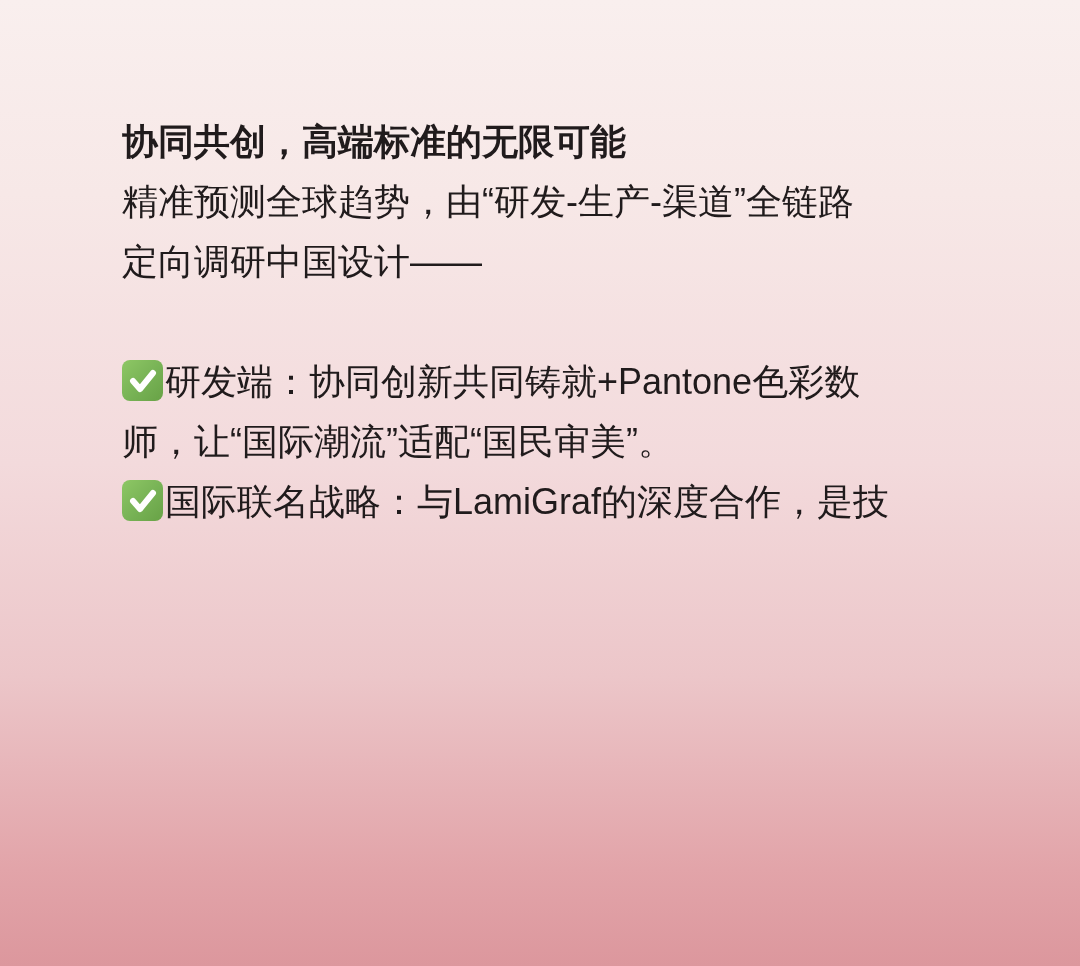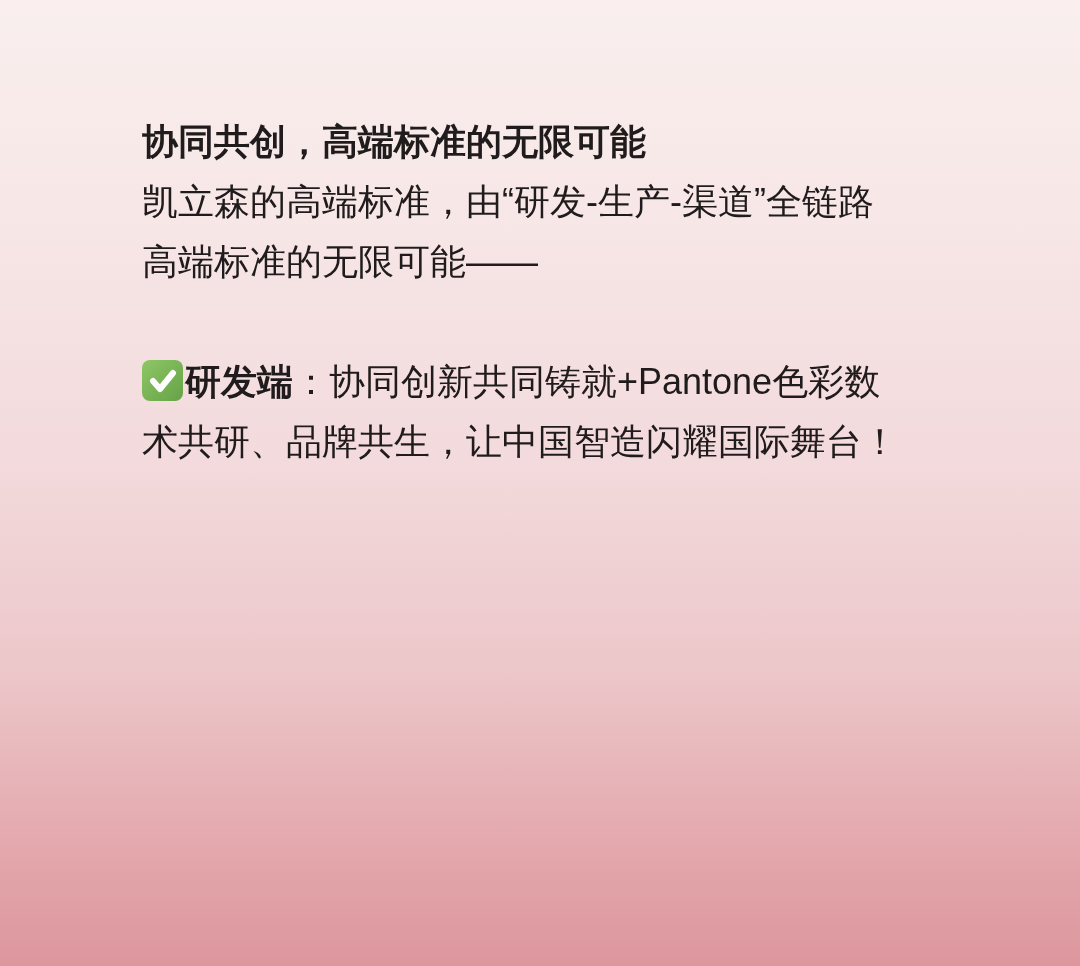--- a/index.html
+++ b/index.html
@@ -24,30 +24,29 @@
     left: 122px;
     top: 112px;
     width: 920px;
     color: #201b1c;
     font-size: 36px;
     line-height: 60px;
     font-weight: 500;
   }
   .line {
     white-space: nowrap;
-    margin-left: 20px;
   }
   .heading {
     font-weight: 700;
   }
   .spacer {
     height: 60px;
   }
   .label {
-    font-weight: 700;
+    font-weight: 400;
     text-align: right;
   }
   .check {
     display: inline-block;
     width: 41px;
     height: 41px;
     border-radius: 8px;
     background: linear-gradient(135deg, #8ec765 0%, #77b255 55%, #68a246 100%);
     vertical-align: -7px;
     margin-right: 2px;
@@ -61,27 +60,32 @@
     height: 100%;
   }
 </style>
 </head>
 <body>
 
 <div class="content">
 
   <div class="line heading">协同共创，高端标准的无限可能</div>
 
-  <div class="line">凯立森的高端标准，由“研发-生产-渠道”全链路</div>
-  <div class="line">高端标准的无限可能——</div>
+  <div class="line">精准预测全球趋势，由“研发-生产-渠道”全链路</div>
+  <div class="line">定向调研中国设计——</div>
 
   <div class="spacer"></div>
 
   <div class="line">
     <span class="check"><svg viewBox="0 0 41 41">
           <path d="M11 21 l7 8 l13 -16" stroke="#ffffff" stroke-width="6" fill="none" stroke-linecap="round" stroke-linejoin="round"></path>
         </svg></span><span class="label">研发端</span><span>：协同创新共同铸就+Pantone色彩数</span>
   </div>
+  <div class="line">师，让“国际潮流”适配“国民审美”。</div>
 
 
-  <div class="line">术共研、品牌共生，让中国智造闪耀国际舞台！</div>
+  <div class="line">
+    <span class="check"><svg viewBox="0 0 41 41">
+          <path d="M11 21 l7 8 l13 -16" stroke="#ffffff" stroke-width="6" fill="none" stroke-linecap="round" stroke-linejoin="round"></path>
+        </svg></span><span class="label">国际联名战略</span><span>：与LamiGraf的深度合作，是技</span>
+  </div>
 
 </div>
 
 </body></html>

